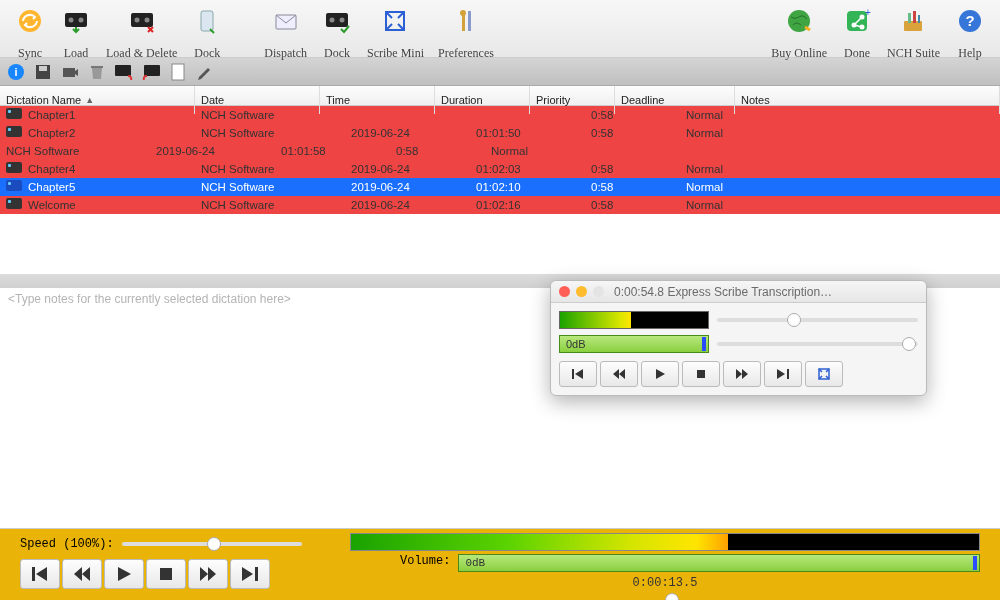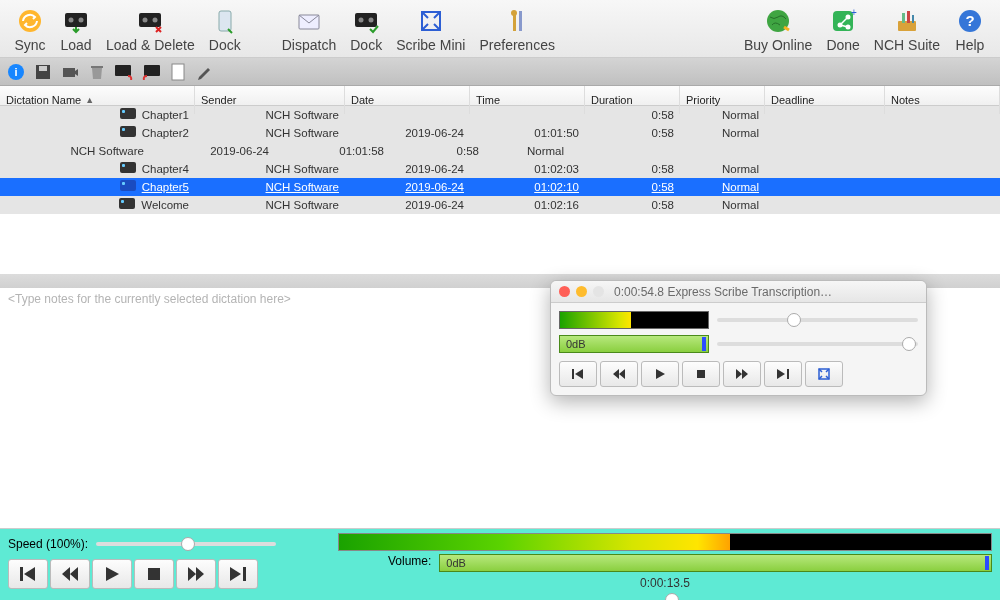--- a/index.html
+++ b/index.html
@@ -2,52 +2,52 @@
 <html><head>
 <meta charset="utf-8">
 <style>
 * { box-sizing: border-box; margin: 0; padding: 0; }
 body { font-family: -apple-system, "Helvetica Neue", Arial, sans-serif; font-size: 12px; color: #333; background: #fff; width: 1000px; height: 600px; overflow: hidden; position: relative; }
 
 
 .toolbar { display: flex; align-items: flex-start; background: linear-gradient(#f7f7f7,#e8e8e8); padding: 4px 8px 2px; border-bottom: 1px solid #ccc; height: 58px; gap: 2px; }
 .tb-item { display: flex; flex-direction: column; align-items: center; justify-content: flex-end; min-width: 44px; padding: 2px 6px; cursor: default; }
 .tb-item .icon { width: 30px; height: 30px; display:flex; align-items:center; justify-content:center; }
-.tb-item .label { font-size: 14px; color:#444; margin-top:1px; white-space:nowrap; }
+.tb-item .label { font-size: 12px; color:#444; margin-top:10px; white-space:nowrap;font-family:Liberation Serif, serif; }
 .tb-gap-flex { flex:1; }
 .tb-gap-small { width: 25px; }
 
 
 .subbar { display:flex; align-items:center; height:28px; background: linear-gradient(#d4d4d4,#c0c0c0); border-bottom:1px solid #aaa; padding:0 4px; gap:3px; }
 .subbar .sbtn { width:24px; height:22px; display:flex; align-items:center; justify-content:center; cursor:default; }
 
 
 .colhead { display:flex; height:20px; background:linear-gradient(#fdfdfd,#f0f0f0); border-bottom:1px solid #ccc; font-size:11px; color:#222; }
 .colhead > div { padding:14px 6px; border-right:1px solid #ddd; display:flex; align-items:center; }
 .colhead .sort { font-size:9px; margin-left:4px; color:#666; }
 
 
-.rows { background:#e5e5e5;text-align:right; }
+.rows { background:#ef4444; }
 .row { display:flex; height:18px; align-items:center; font-size:11.5px; border-bottom:1px solid transparent; }
 .row > div { padding:1px 6px; }
-.row.selected { background:#1a6fff; color:#fff;text-decoration:underline; }
+.row.selected { background:#1a6fff; color:#fff; }
 .fileicon { width:16px; height:11px; background:#333; border-radius:2px; display:inline-block; margin-right:6px; position:relative; }
 .fileicon::after { content:""; position:absolute; left:2px; top:2px; width:3px; height:3px; background:#6cf; border-radius:1px; }
 .row.selected .fileicon { background:#1a4cc0; }
 
 .c-name{width:195px;} .c-sender{width:150px;} .c-date{width:125px;} .c-time{width:115px;} .c-duration{width:95px;} .c-priority{width:85px;} .c-deadline{width:120px;} .c-notes{flex:1;}
 
 
 .scrollstrip { height:14px; background:linear-gradient(#dcdcdc,#d0d0d0); margin-top:60px; }
 
 
 .notes-area { padding:4px 8px; color:#b4b4b4; font-size:12px; height:160px; }
 
 
-.bottom { position:absolute; left:0; right:0; bottom:0; border-top:1px solid #ccc; background:#5eead4; padding:4px 8px 6px; }
+.bottom { position:absolute; left:0; right:0; bottom:0; border-top:1px solid #ccc; background:#eab308; padding:4px 20px 6px;font-family:Liberation Mono, monospace; }
 .speed-row { display:flex; align-items:center; gap:8px; height:22px; }
 .speed-label { font-size:12px; color:#000; }
 .slider-track { flex:0 0 180px; height:4px; background:#ddd; border-radius:2px; position:relative; }
 .slider-thumb { position:absolute; top:-5px; width:14px; height:14px; background:#fff; border:1px solid #aaa; border-radius:50%; }
 .vol-row { display:flex; align-items:flex-start; gap:8px; height:18px; margin-top:3px; }
 .vol-label { font-size:12px; color:#000; margin-left:50px; }
 .transport { display:flex; gap:2px; margin-top:4px; }
 .transport button { width:40px; height:30px; background:linear-gradient(#fdfdfd,#e8e8e8); border:1px solid #bbb; border-radius:3px; display:flex; align-items:center; justify-content:center; cursor:default; }
 .time-row { display:flex; align-items:center; gap:8px; height:18px; margin-top:4px; margin-left:328px;flex-direction:column; }
 .time-slider { flex:1; height:4px; background:#ddd; border-radius:2px; position:relative; }
@@ -254,21 +254,20 @@
         <path d="M3 14l9-9 2 2-9 9-3 1z" fill="#555"></path>
       </svg>
     </div>
 </div>
 
 <div class="colhead">
   <div class="c-name">
       <span>Dictation Name</span>
       <span class="sort">▲</span>
     </div>
-  <div class="c-sender">Sender</div>
   <div class="c-date">Date</div>
   <div class="c-time">Time</div>
   <div class="c-duration">Duration</div>
   <div class="c-priority">Priority</div>
   <div class="c-deadline">Deadline</div>
   <div class="c-notes">Notes</div>
 </div>
 
 <div class="rows" id="rows">
     <div class="row">

